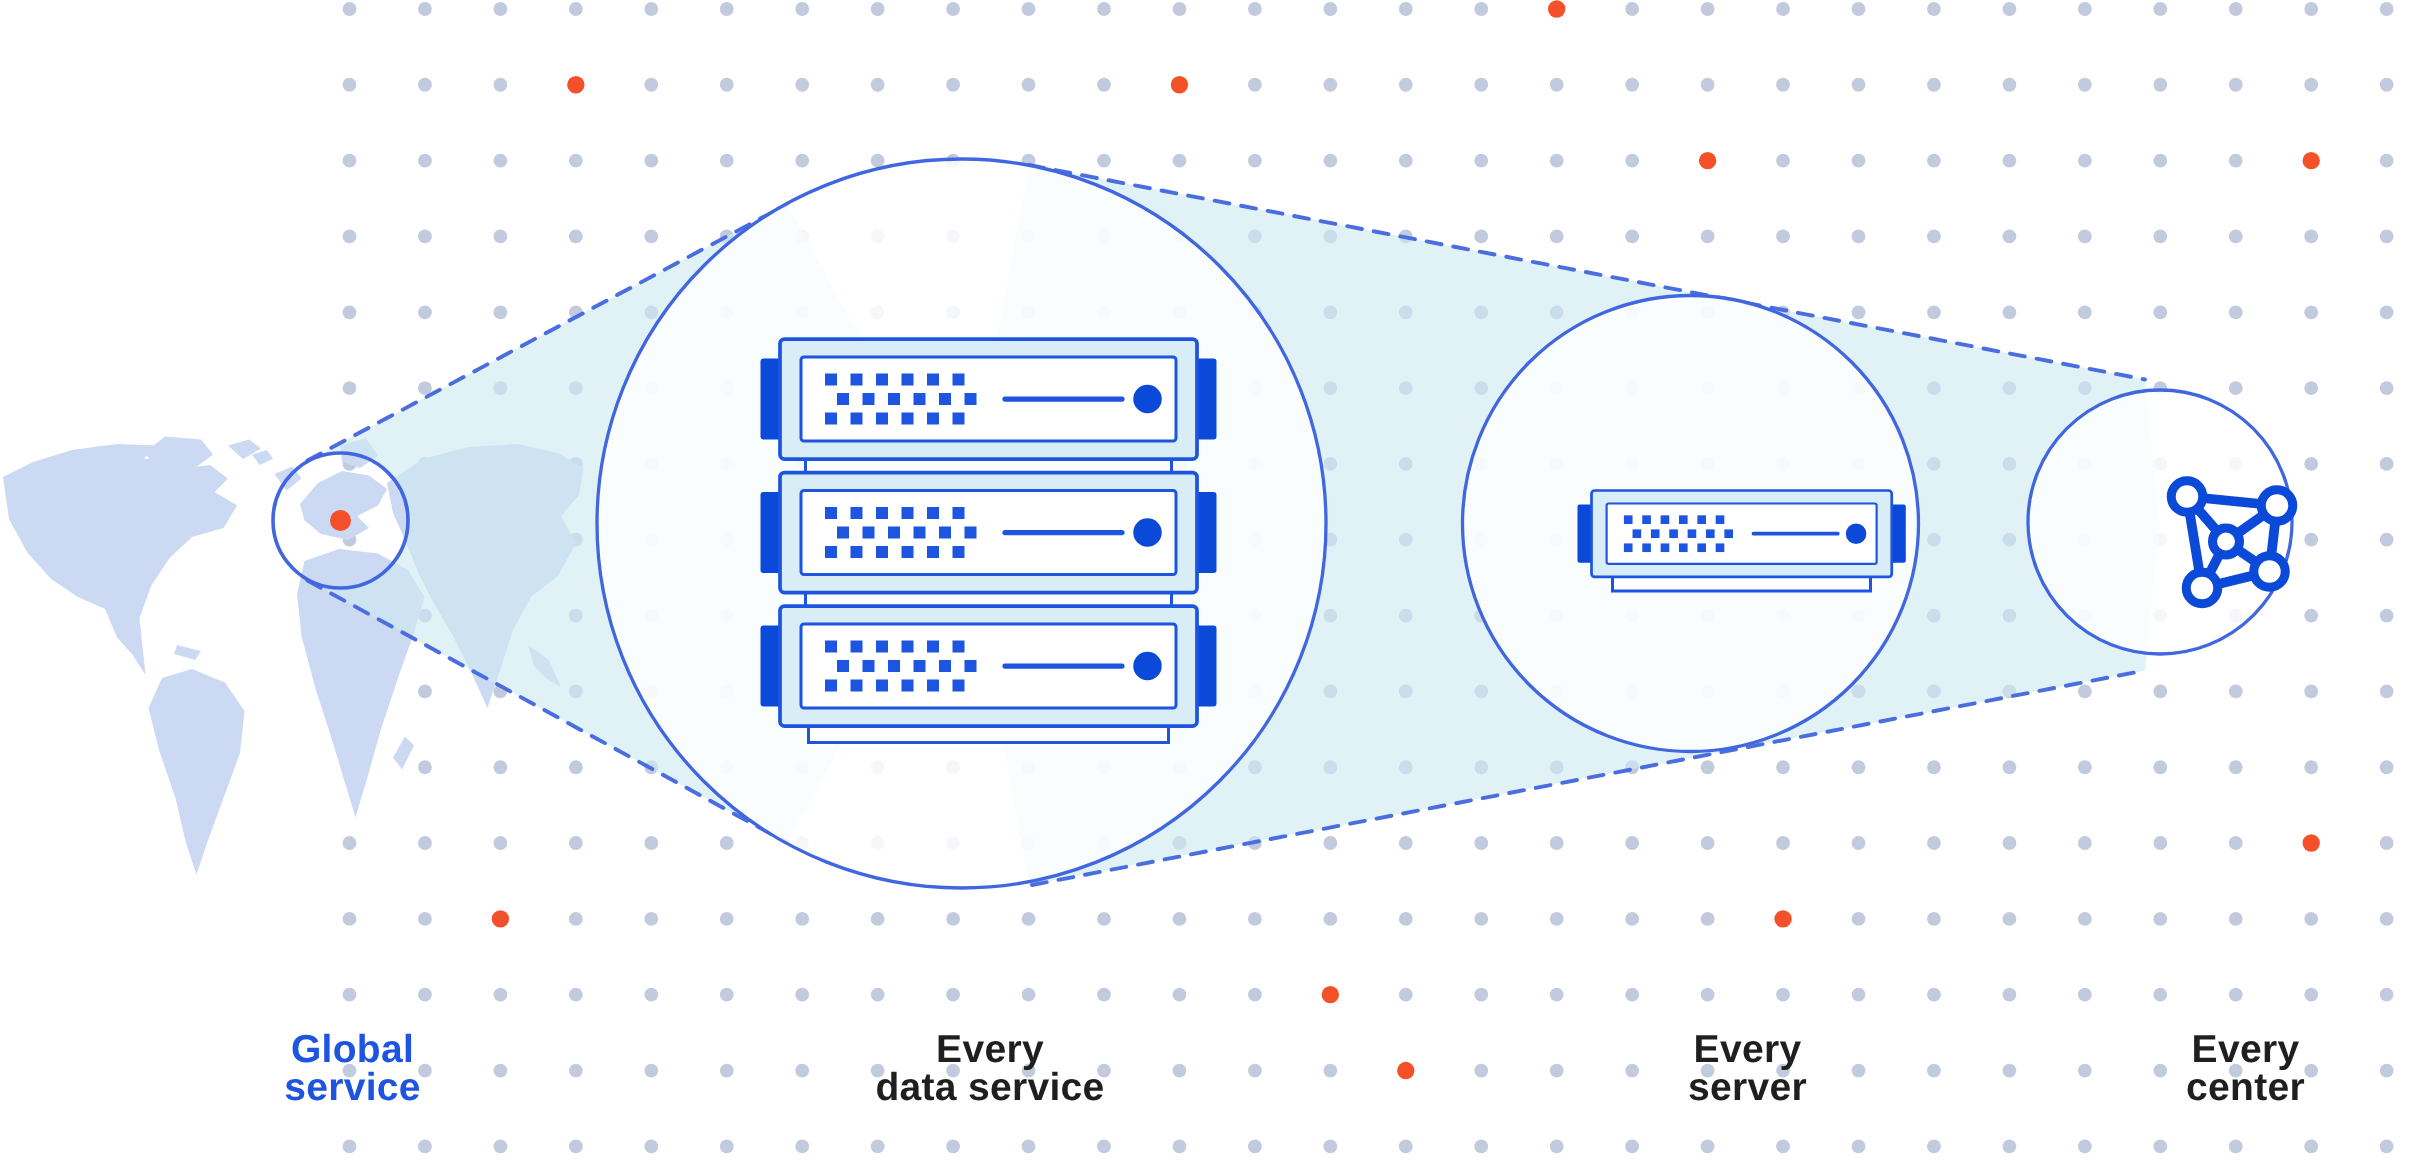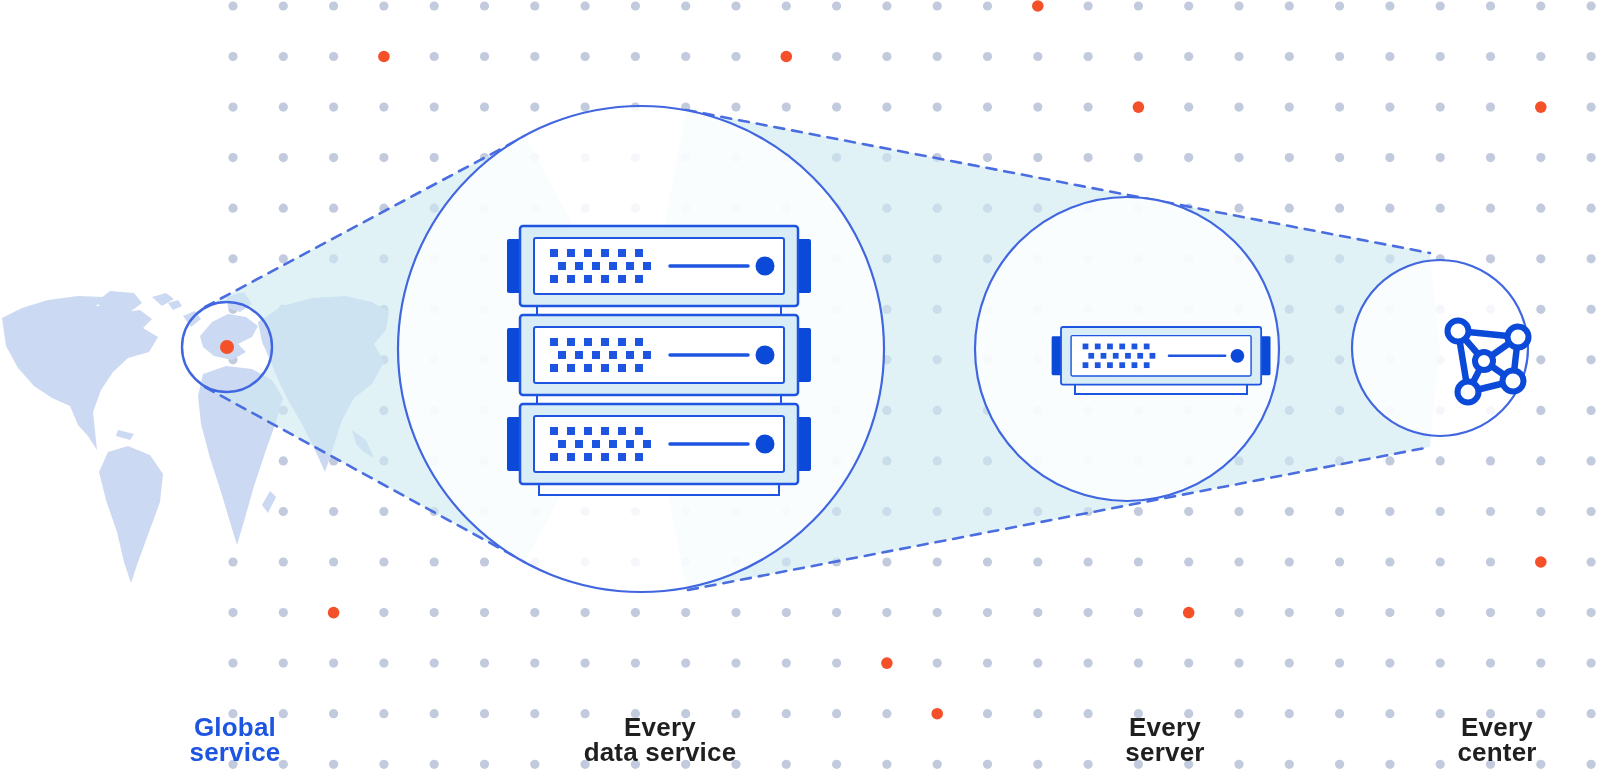--- a/index.html
+++ b/index.html
@@ -43,21 +43,20 @@
     position:absolute;
     top:687px;
     transform:translateX(-50%);
     text-align:center;
     font-size:26px;
     line-height:24.5px;
     font-weight:bold;
     color:var(--label-ink);
     white-space:nowrap;
     letter-spacing:0.2px;
-    margin-top:28px;
   }
   .label-blue{color:var(--blue);}
   #label-global{left:235px;}
   #label-datacenter{left:660px;}
   #label-server{left:1165px;}
   #label-service{left:1497px;}
 </style>
 </head>
 <body>
 

